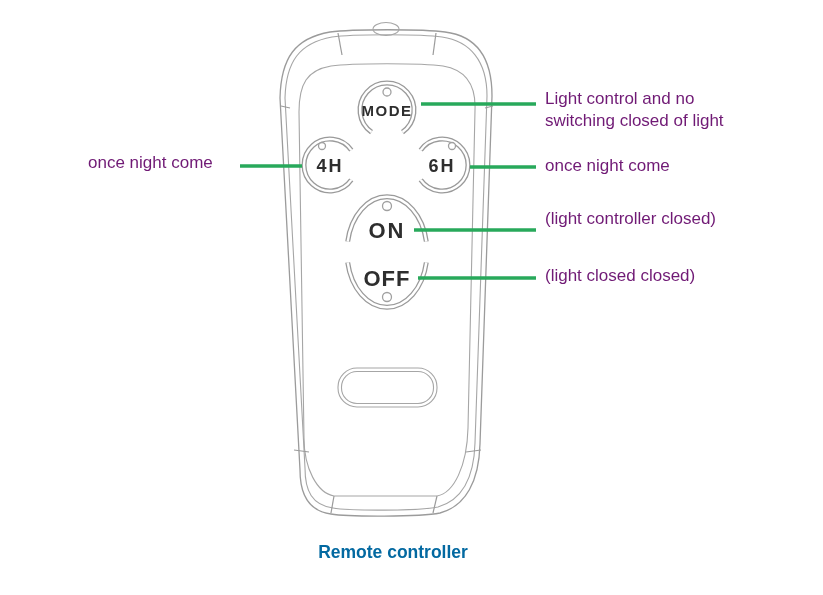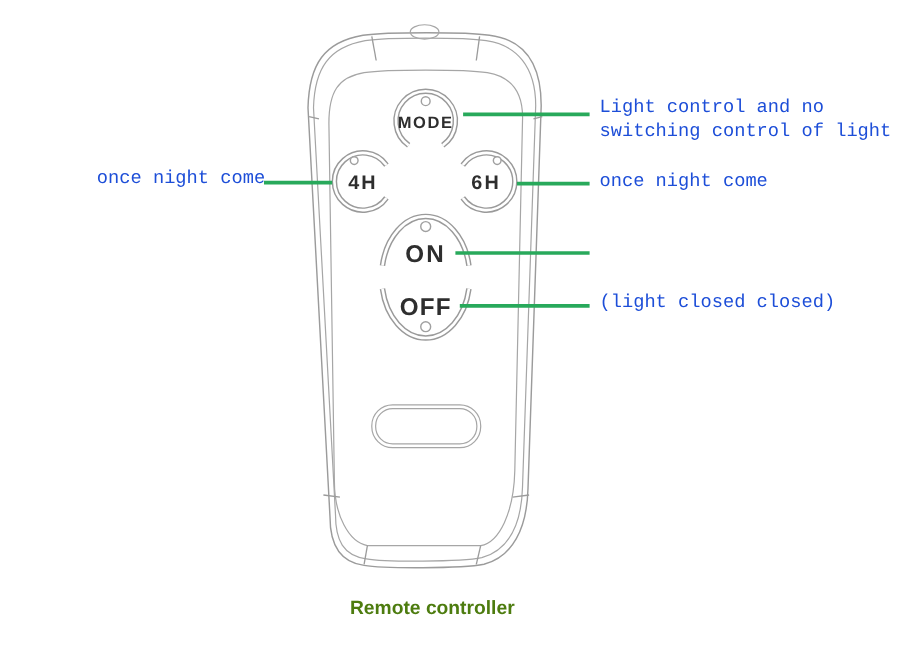--- a/index.html
+++ b/index.html
@@ -10,28 +10,27 @@
   .stage svg { position:absolute; left:0; top:0; }
   .outline { fill:none; stroke:#9b9b9b; stroke-width:1.3; }
   .outline-thin { fill:none; stroke:#a6a6a6; stroke-width:1.1; }
   .ring-base { fill:none; stroke:#9a9a9a; stroke-width:5; }
   .ring-core { fill:none; stroke:#ffffff; stroke-width:2.4; }
   .screw { fill:#ffffff; stroke:#a0a0a0; stroke-width:1.3; }
   .seam { stroke:#9b9b9b; stroke-width:1.2; }
   .green-line { stroke:#28a95b; stroke-width:3.4; }
   .btn-label { fill:#2e2e2e; font-weight:bold; text-anchor:middle; }
   .ann {
-    position:absolute; font-size:17px; line-height:22px; color:#1d4ed8;
+    position:absolute; font-size:17px; line-height:22px; color:#701a75;
     white-space:nowrap;
-    font-family:Liberation Mono, monospace;
   }
   .ann span { display:block; }
   .caption {
     position:absolute; left:280px; top:542px; width:226px; text-align:center;
-    font-size:17.5px; font-weight:bold; color:#4d7c0f;
+    font-size:17.5px; font-weight:bold; color:#0369a1;
   }
 </style>
 </head>
 <body>
 
 <div class="stage">
 
   <svg width="823" height="595" viewBox="0 0 823 595">
 
     <path class="outline" d="M 280,98 C 281,58 295,38 330,32 C 352,29 424,29 445,32 C 477,36 492,58 492,96
@@ -95,28 +94,29 @@
     <line class="green-line" x1="414" y1="230" x2="536" y2="230"></line>
     <line class="green-line" x1="418" y1="278" x2="536" y2="278"></line>
   </svg>
 
   <div class="ann" style="left:88px; top:152px;">
     <span>once night come</span>
   </div>
 
   <div class="ann" style="left:545px; top:88px;">
     <span>Light control and no</span>
-    <span>switching control of light</span>
+    <span>switching closed of light</span>
   </div>
 
   <div class="ann" style="left:545px; top:155px;">
     <span>once night come</span>
   </div>
 
   <div class="ann" style="left:545px; top:208px;">
+    <span>(light controller closed)</span>
   </div>
 
   <div class="ann" style="left:545px; top:265px;">
     <span>(light closed closed)</span>
   </div>
 
   <div class="caption">Remote controller</div>
 
 </div>
 

